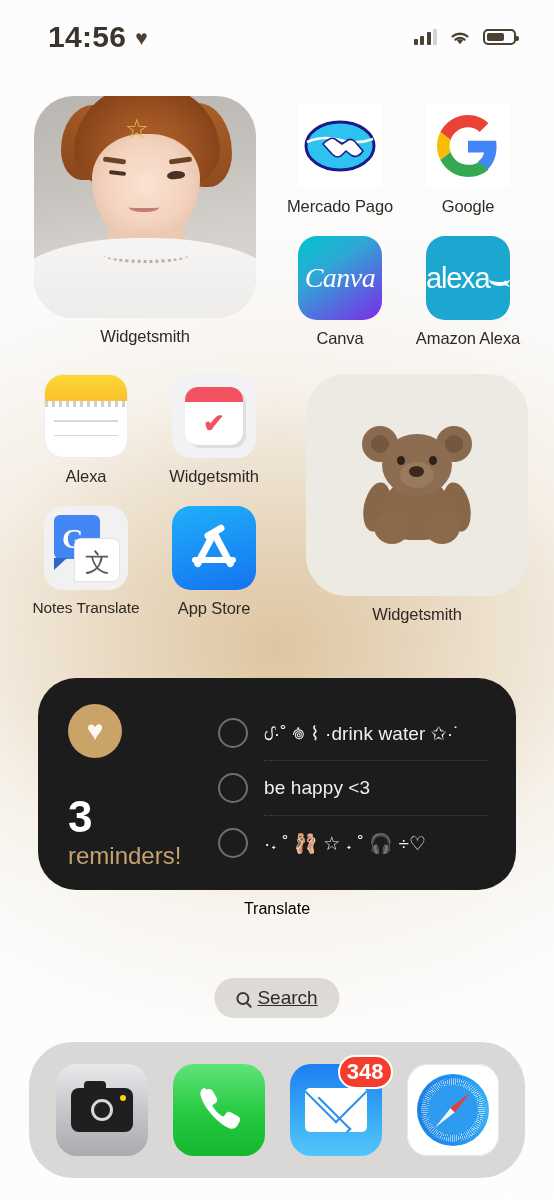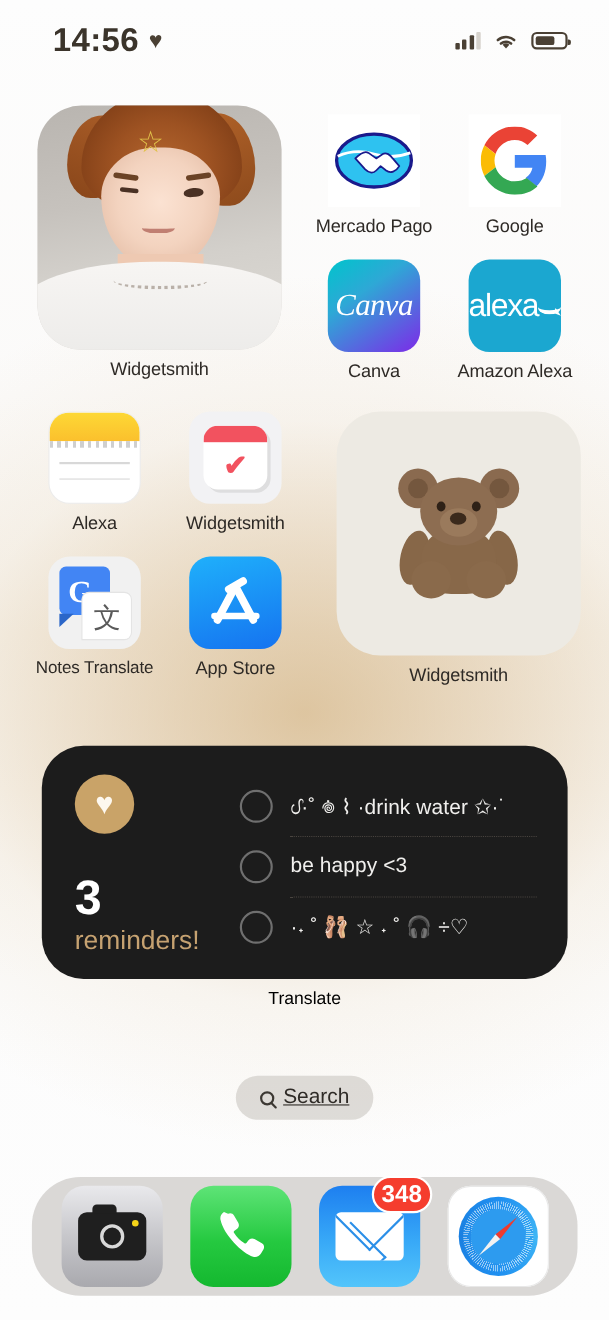--- a/index.html
+++ b/index.html
@@ -189,21 +189,21 @@
     position:absolute; left:50%; transform:translateX(-50%); top:978px;
     background:rgba(196,193,188,.55); border-radius:22px;
     padding:9px 22px; display:flex; align-items:center; gap:8px;
   }
   #search .mag{ width:13px; height:13px; border:2px solid #3c3833; border-radius:50%; position:relative; display:block; }
   #search .mag:after{ content:""; position:absolute; right:-5px; bottom:-3px; width:7px; height:2px; background:#3c3833; transform:rotate(45deg); border-radius:2px; }
   #search .txt{ font-size:19px; color:#2f2b27;text-decoration:underline; }
 
   
   #dock{
-    position:absolute; left:29px; right:29px; bottom:22px; height:108px;
+    position:absolute; left:29px; right:29px; bottom:22px; height:136px;
     background:rgba(197,194,190,.62); border-radius:44px;
     display:flex; align-items:center; justify-content:space-around; padding:0 14px;
   }
   .dock-icon{ width:92px; height:92px; border-radius:21px; position:relative; }
 
   .ic-camera{ background:linear-gradient(180deg,#e9e9ec 0%,#c8c8cc 48%,#a9a9ae 100%); display:flex; align-items:center; justify-content:center; }
   .cam-body{ width:62px; height:44px; background:#1f1f1f; border-radius:8px; position:relative; }
   .cam-body:before{ content:""; position:absolute; left:13px; top:-7px; width:22px; height:8px; background:#1f1f1f; border-radius:4px 4px 0 0; }
   .cam-lens{ position:absolute; left:50%; top:50%; transform:translate(-50%,-50%); width:22px; height:22px; border:3px solid #d9d9d9; border-radius:50%; }
   .cam-dot{ position:absolute; right:7px; top:7px; width:6px; height:6px; border-radius:50%; background:#f5d419; }

